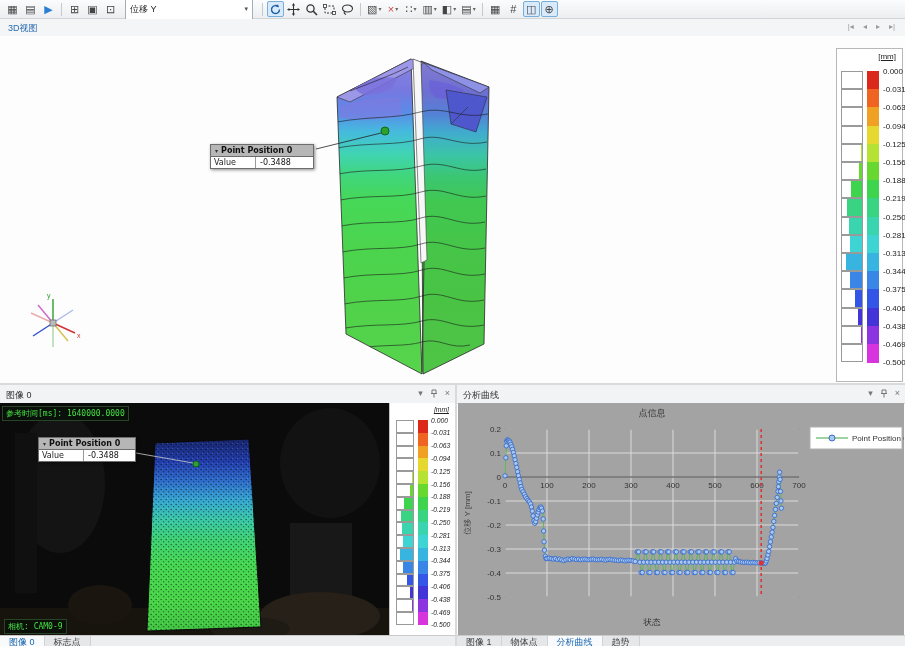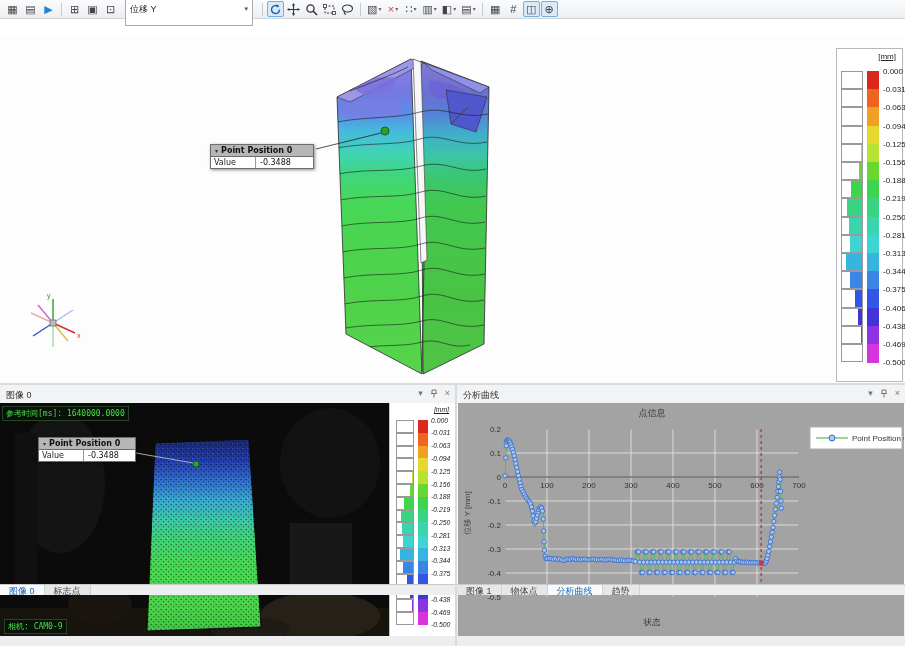--- a/index.html
+++ b/index.html
@@ -38,21 +38,21 @@
   
   .colorbar{position:absolute;background:#fff;border:1px solid #b8b8b8;box-sizing:border-box;}
   .cbunit{position:absolute;color:#222;text-decoration:underline;}
   .cbhist{position:absolute;border:1px solid #9a9a9a;background:#fff;box-sizing:border-box;}
   .cbbar{position:absolute;right:0;top:0;height:100%;}
   .cbband{position:absolute;}
   .cblab{position:absolute;color:#222;white-space:nowrap;}
   
   .bottom{position:absolute;left:0;top:385px;width:905px;height:261px;background:#eceef0;}
   .hsplit{position:absolute;left:0;top:383px;width:905px;height:2px;background:#d8dadc;}
-  .panel{position:absolute;top:0;height:210px;background:#fff;}
+  .panel{position:absolute;top:0;height:261px;background:#fff;}
   .panel.left{left:0;width:455px;}
   .panel.right{left:457px;width:448px;}
   .vsplit{position:absolute;left:455px;top:0;width:2px;height:261px;background:#d8dadc;}
   .pheader{position:absolute;left:0;right:0;top:0;height:18px;background:#f2f3f4;border-bottom:1px solid #dedede;}
   .ptitle{position:absolute;left:6px;top:4px;font-size:9px;color:#333;}
   .pctrl{position:absolute;right:5px;top:3px;display:flex;gap:7px;align-items:center;color:#777;font-size:9px;}
   .photo{position:absolute;left:0;top:18px;width:389px;height:233px;background:#0b0b0b;overflow:hidden;}
   .phototext{position:absolute;font-family:"DejaVu Sans Mono",monospace;font-size:8px;color:#46e046;
              background:rgba(8,16,8,.82);padding:1px 3px;border:1px solid #274427;white-space:nowrap;}
   .imgcb{position:absolute;left:389px;top:18px;width:66px;height:233px;background:#fff;border-left:1px solid #c4c4c4;box-sizing:border-box;}
@@ -119,20 +119,29 @@
       <div class="tbtn">▥<span class="dd">▾</span></div>
       <div class="tbtn">◧<span class="dd">▾</span></div>
       <div class="tbtn">▤<span class="dd">▾</span></div>
       <div class="tsep"></div>
       <div class="tbtn">▦</div>
       <div class="tbtn">#</div>
       <div class="tbtn sel">◫</div>
       <div class="tbtn sel">⊕</div>
     </div>
 
+  <div class="tabrow">
+    <span class="viewtab">3D视图</span>
+    <div class="stagenav">
+      <span>|◂</span>
+      <span>◂</span>
+      <span>▸</span>
+      <span>▸|</span>
+    </div>
+  </div>
 
   <div class="view3d">
     <svg width="905" height="347">
       <defs>
         <linearGradient id="gL" x1="0" y1="0" x2="0" y2="1">
           <stop offset="0" stop-color="#8d84e2"></stop>
             <stop offset="0.10" stop-color="#7678e0"></stop>
           <stop offset="0.17" stop-color="#5a8ce8"></stop>
             <stop offset="0.23" stop-color="#46bade"></stop>
           <stop offset="0.30" stop-color="#40d4b4"></stop>

